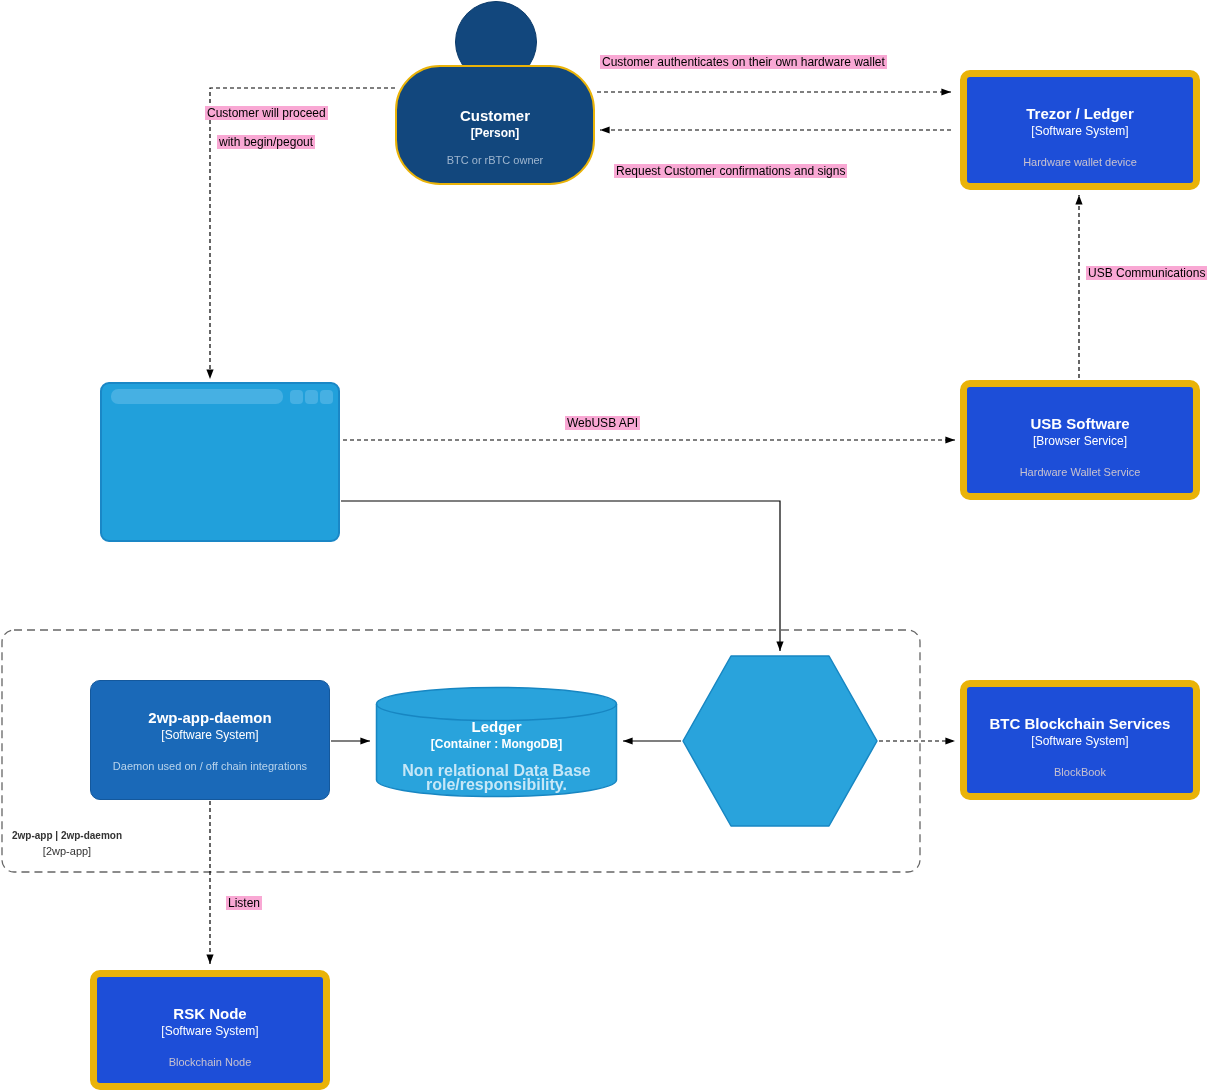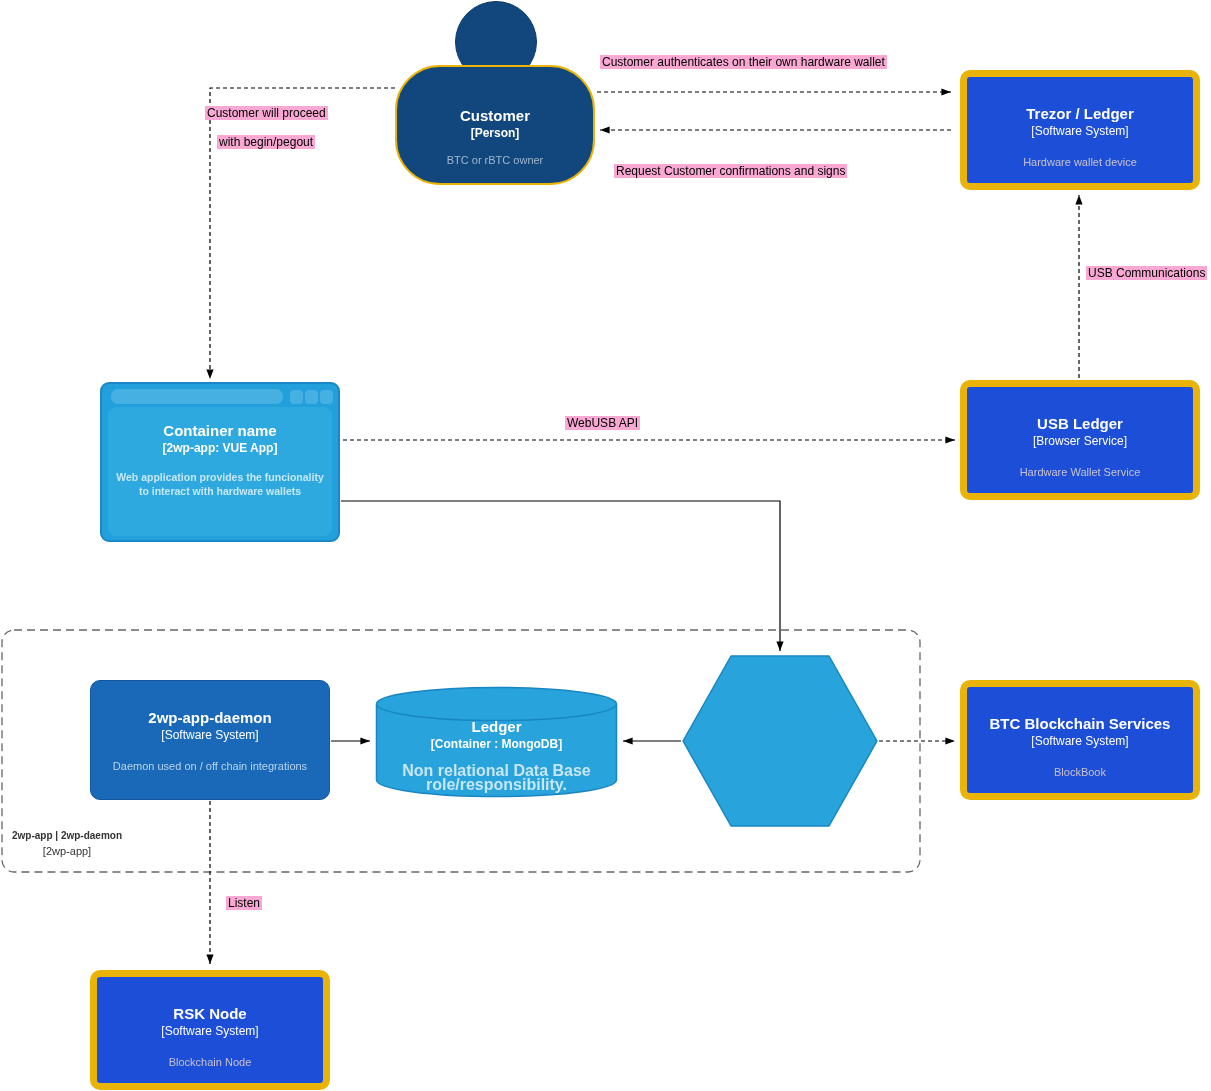--- a/index.html
+++ b/index.html
@@ -67,29 +67,24 @@
     <div class="t">Trezor / Ledger</div>
     <div class="s">[Software System]</div>
     <div class="d">Hardware wallet device</div>
   </div>
 
   <div class="node browser">
     <div class="addr"></div>
     <div class="wbtn" style="left:188px;"></div>
     <div class="wbtn" style="left:203px;"></div>
     <div class="wbtn" style="left:218px;"></div>
-    <div class="content">
-      <div class="t">Container name</div>
-      <div class="s sb">[2wp-app: VUE App]</div>
-      <div class="d db" style="margin-top:14px;padding:0 4px;">Web application provides the funcionality to interact with hardware wallets</div>
-    </div>
   </div>
 
   <div class="node rect120 gray" style="left:960px;top:380px;">
-    <div class="t">USB Ledger</div>
+    <div class="t">USB Software</div>
     <div class="s">[Browser Service]</div>
     <div class="d">Hardware Wallet Service</div>
   </div>
 
   <div class="node rect120 blue2" style="left:90px;top:680px;">
     <div class="t">2wp-app-daemon</div>
     <div class="s">[Software System]</div>
     <div class="d">Daemon used on / off chain integrations</div>
   </div>
 

